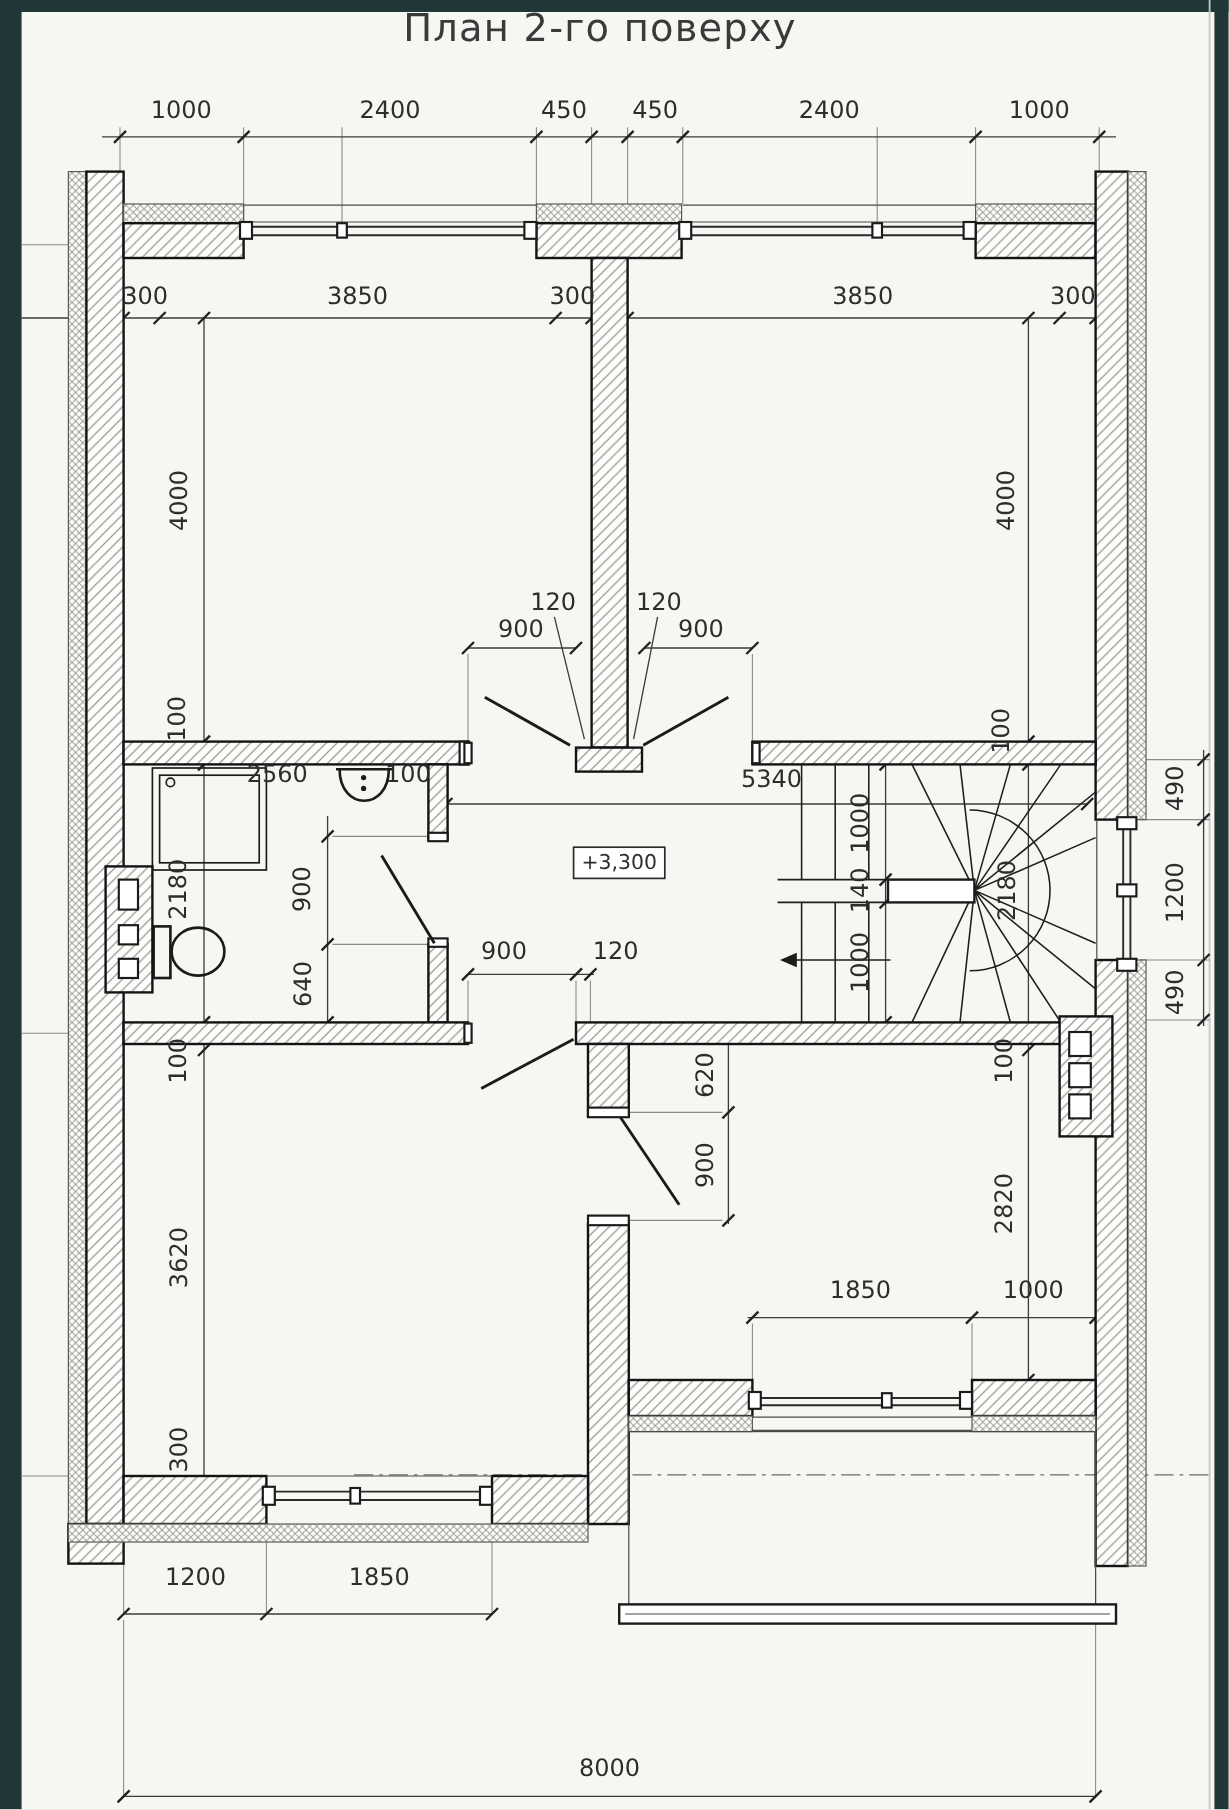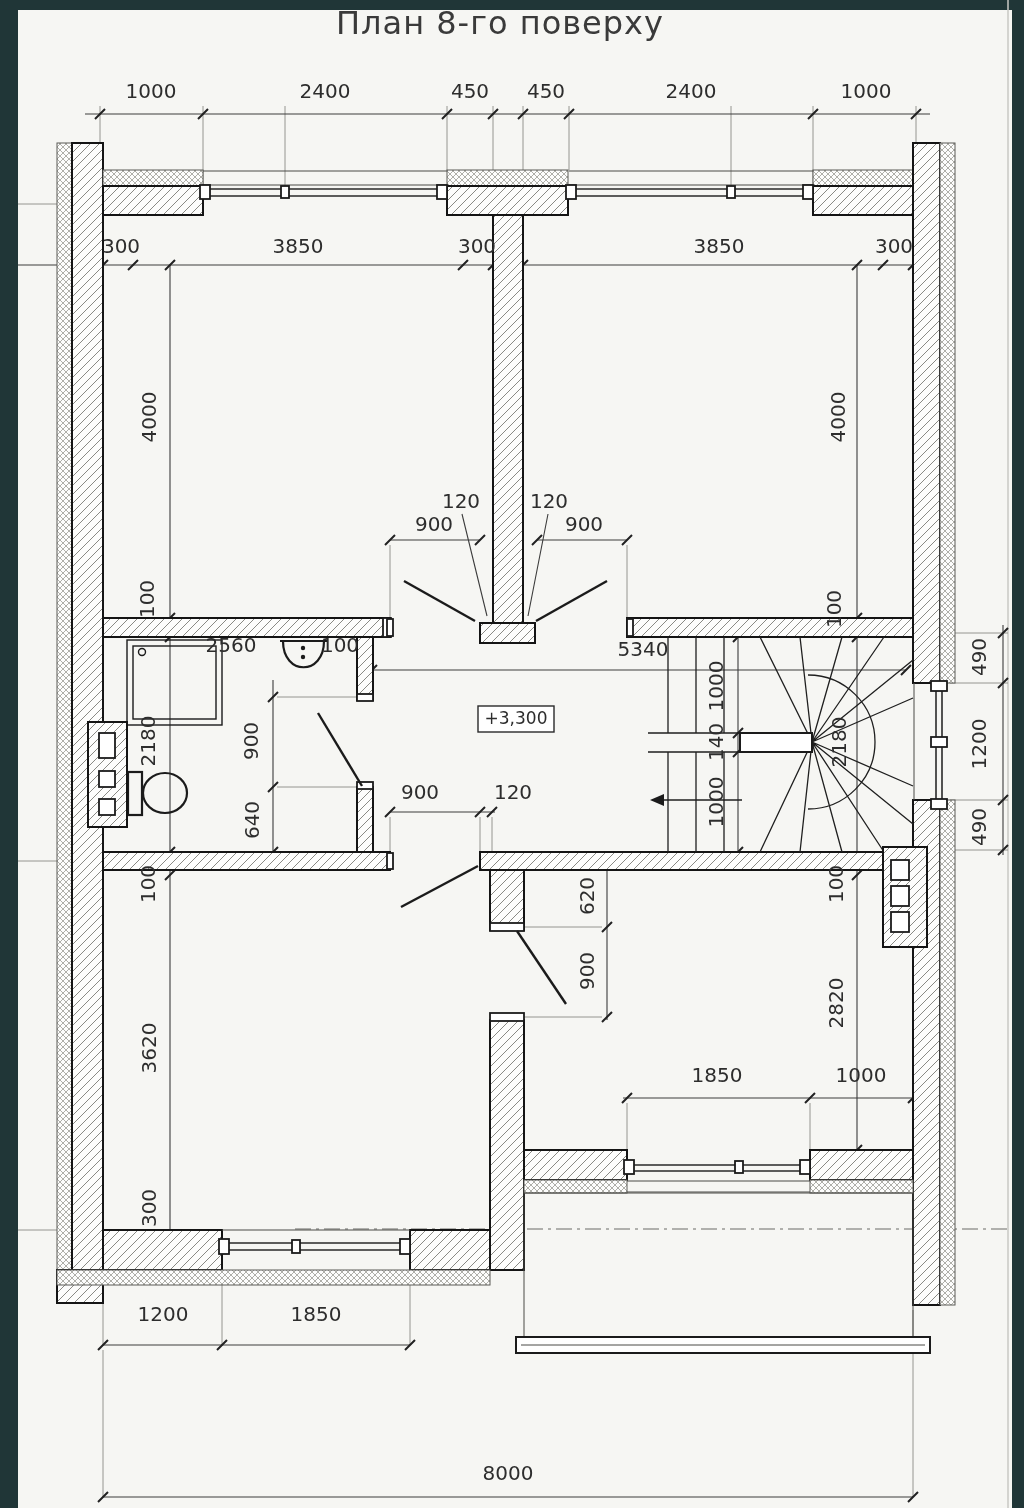--- a/index.html
+++ b/index.html
@@ -26,21 +26,21 @@
   text.dim{font-family:"DejaVu Sans",sans-serif;font-size:20px;fill:#2d2d2d;text-anchor:middle;}
   text.level{font-size:17px;}
 </style>
 </head>
 <body>
 
 <div id="page" style="background: rgb(246, 246, 243);">
   <div id="frame-top" style="background: rgb(32, 54, 55);"></div>
   <div id="frame-left" style="background: rgb(32, 54, 55);"></div>
   <div id="frame-right" style="background: rgb(32, 54, 55);"></div>
-  <div id="title">План 8-го поверху</div>
+  <div id="title">План 2-го поверху</div>
 
   <svg id="plan-svg" width="1024" height="1508" viewBox="0 0 1024 1508">
     <defs>
       <pattern id="dh" patternUnits="userSpaceOnUse" width="9" height="9">
         <rect width="9" height="9" fill="#fdfdfc"></rect>
         <path d="M-2,2 L2,-2 M0,9 L9,0 M7,11 L11,7" stroke="#8a8a85" stroke-width="1"></path>
       </pattern>
       <pattern id="xh" patternUnits="userSpaceOnUse" width="6" height="6">
         <rect width="6" height="6" fill="#fdfdfc"></rect>
         <path d="M0,0 L6,6 M6,0 L0,6" stroke="#9a9a94" stroke-width="0.8"></path>

